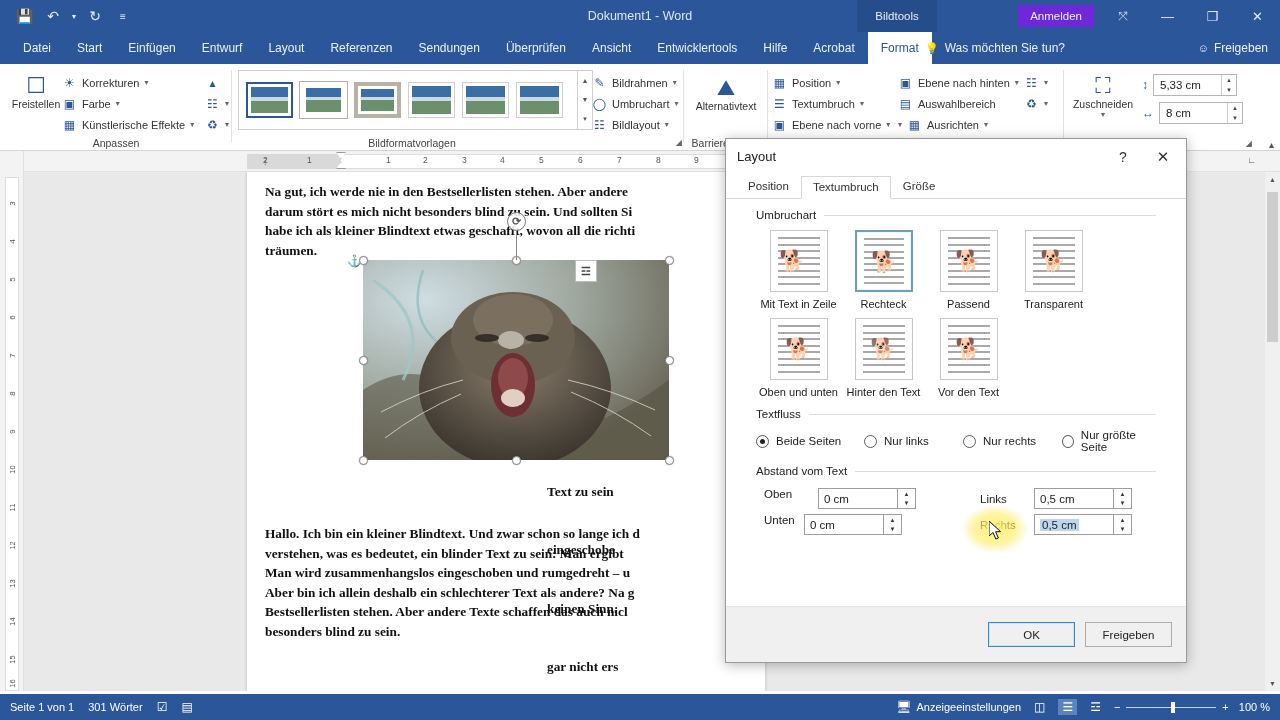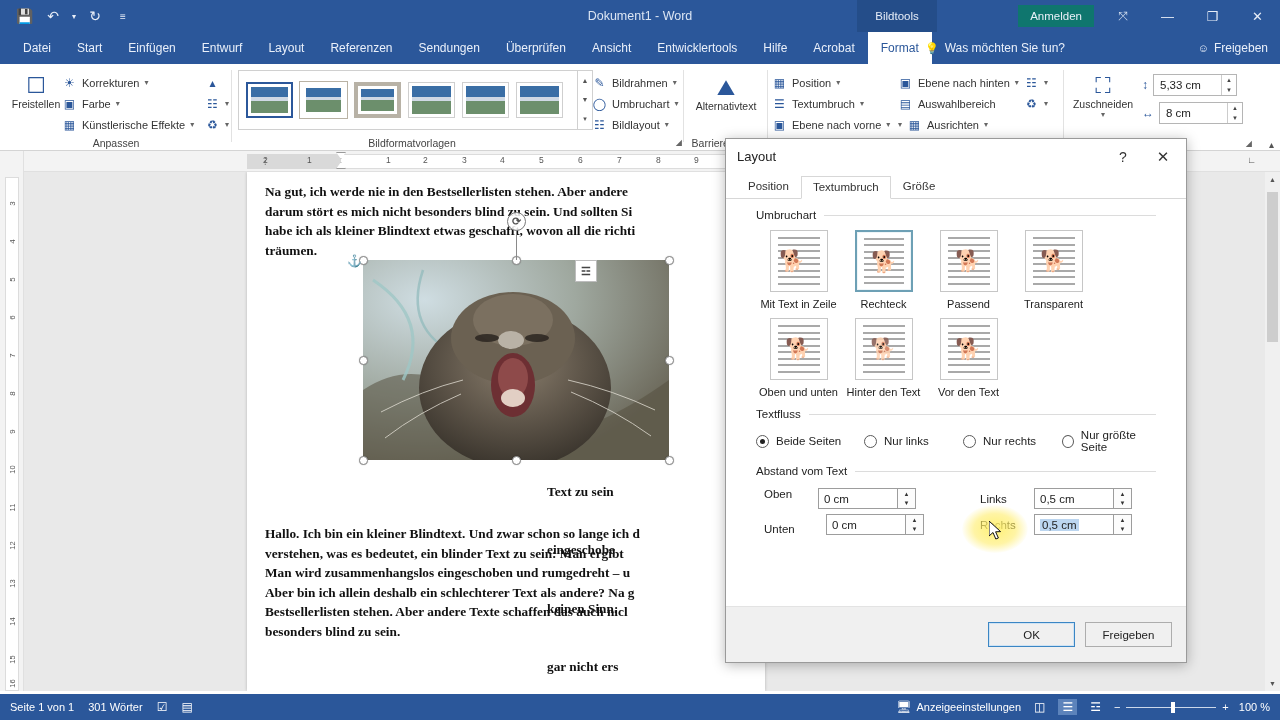--- a/index.html
+++ b/index.html
@@ -30,21 +30,21 @@
     display: flex; align-items: center; justify-content: center;
     font-size: 11.5px; color: #e6edf8; background: #244d89;
   }
   .winbtns { position: absolute; right: 0; top: 0; height: 32px; display: flex; align-items: center; }
   .winbtns .wb {
     width: 45px; height: 32px; display: flex; align-items: center; justify-content: center;
     font-size: 13px; color: #e8eef8;
   }
   .anmelden {
     position: absolute; right: 186px; top: 5px; height: 22px; padding: 0 12px;
-    display: flex; align-items: center; font-size: 11.5px; color: #e9eff8; background: #0f766e;
+    display: flex; align-items: center; font-size: 11.5px; color: #e9eff8; background: #6d28d9;
   }
   .ribbon-display { position: absolute; right: 140px; top: 0; width: 34px; height: 32px;
     display: flex; align-items: center; justify-content: center; font-size: 12px; color: #cfdcee; }
 
   
   .tabbar {
     position: absolute; top: 32px; left: 0; width: 1280px; height: 32px;
     background: #2b579a; color: #fff;
   }
   .tabs { position: absolute; left: 10px; top: 0; height: 32px; display: flex; align-items: stretch; }
@@ -769,21 +769,21 @@
         <div style="position:absolute;left:8px;top:2px;display:flex;gap:14px">
           <span class="fieldlbl" style="width:40px">Oben</span>
           <span class="tbox">
             <span>0 cm</span>
             <span class="sp">
                 <span>▲</span>
                 <span>▼</span>
               </span>
           </span>
         </div>
-        <div style="position:absolute;left:8px;top:28px;display:flex;align-items:flex-end;gap:22px">
+        <div style="position:absolute;left:8px;top:28px;display:flex;align-items:flex-start;gap:0">
           <span class="fieldlbl" style="width:40px">Unten</span>
           <span class="tbox">
             <span>0 cm</span>
             <span class="sp">
                 <span>▲</span>
                 <span>▼</span>
               </span>
           </span>
         </div>
         <div style="position:absolute;left:224px;top:2px;display:flex;align-items:center;gap:14px">

